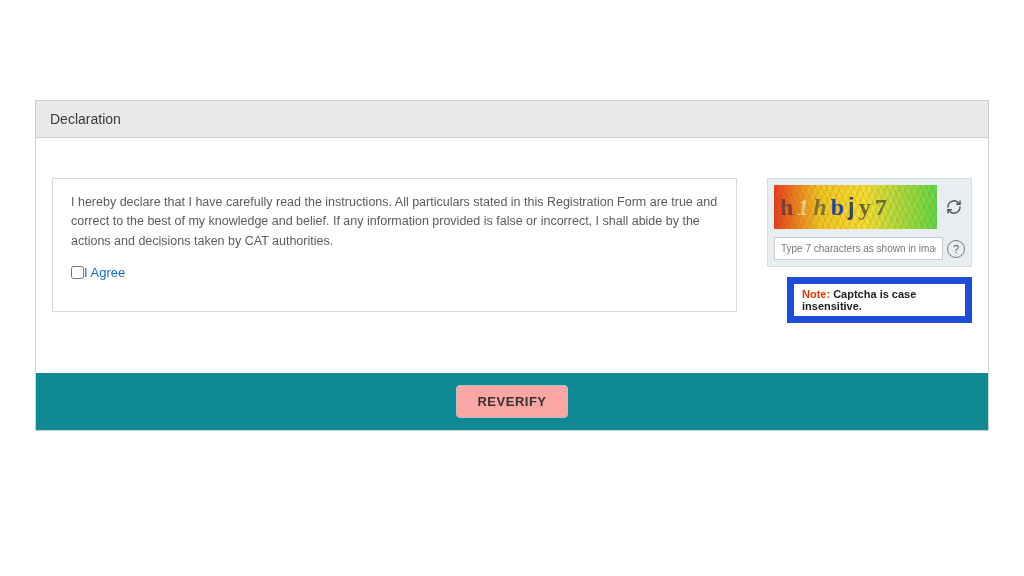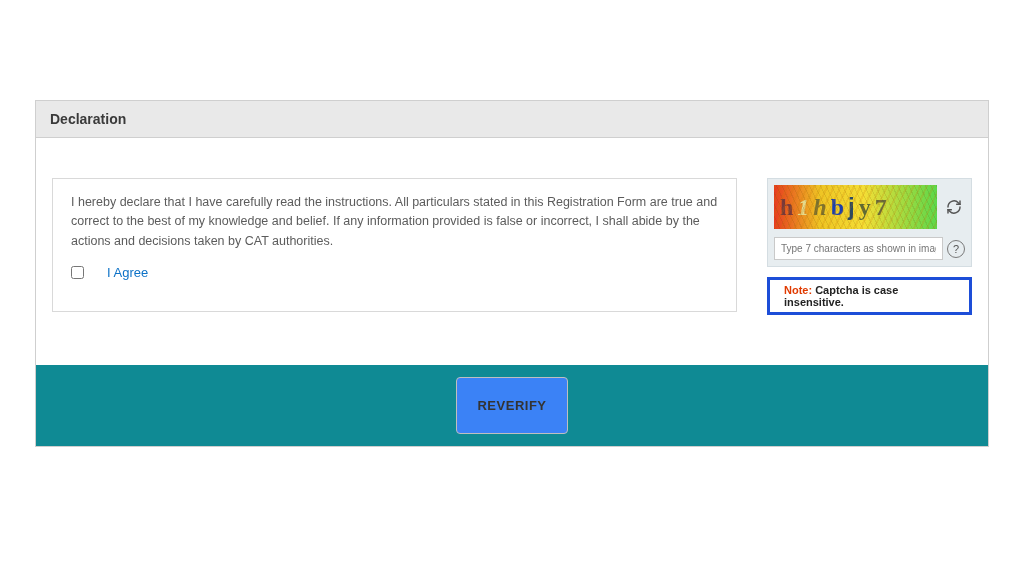--- a/index.html
+++ b/index.html
@@ -10,21 +10,21 @@
     height: 576px;
     padding: 100px 35px 0 35px;
   }
   .panel {
     border: 1px solid #cfcfcf;
   }
   .panel-header {
     background: #e9e9e9;
     border-bottom: 1px solid #cfcfcf;
     padding: 10px 14px;
-    font-weight: 700;
+    font-weight: 400;
     font-size: 14px;
     color: #3a3a3a;
   }
   .panel-body {
     padding: 40px 16px 50px 16px;
     display: flex;
     gap: 30px;
     align-items: flex-start;
   }
   .decl-box {
@@ -34,21 +34,21 @@
   }
   .decl-text {
     font-size: 12.5px;
     line-height: 1.55;
     color: #5c5c5c;
   }
   .agree-row {
     margin-top: 14px;
     display: flex;
     align-items: center;
-    gap: 23px;
+    gap: 0;
     font-size: 13px;
   }
   .agree-row label {
     color: #0d72c7;
     cursor: pointer;
   }
   .agree-row input[type=checkbox] {
     width: 13px; height: 13px;
   }
   .captcha-col {
@@ -122,38 +122,39 @@
     width: 18px; height: 18px;
     border: 1.5px solid #7a7a7a;
     border-radius: 50%;
     display: flex; align-items: center; justify-content: center;
     font-size: 11px;
     color: #555;
     cursor: pointer;
     background: #e7edf0;
   }
   .note-box {
-    border: 3px solid #1d4ed8;
-    padding: 4px 14px;
+    border: 7px solid #1d4ed8;
+    padding: 4px 8px;
     font-size: 11px;
     font-weight: 700;
     color: #222;
+    margin-left: 20px;
   }
   .note-box .note-label { color: #e03a00; }
   .footer-bar {
     background: #0f8a94;
     padding: 12px 0;
     display: flex;
     justify-content: center;
   }
   .reverify-btn {
-    background: #3b82f6;
+    background: #fca5a5;
     border: 1px solid #bfbfbf;
     border-radius: 4px;
-    padding: 20px 20px;
+    padding: 8px 20px;
     font-size: 13px;
     font-weight: 700;
     letter-spacing: 0.5px;
     color: #333;
     cursor: pointer;
     text-align: right;
   }
 </style>
 </head>
 <body>

